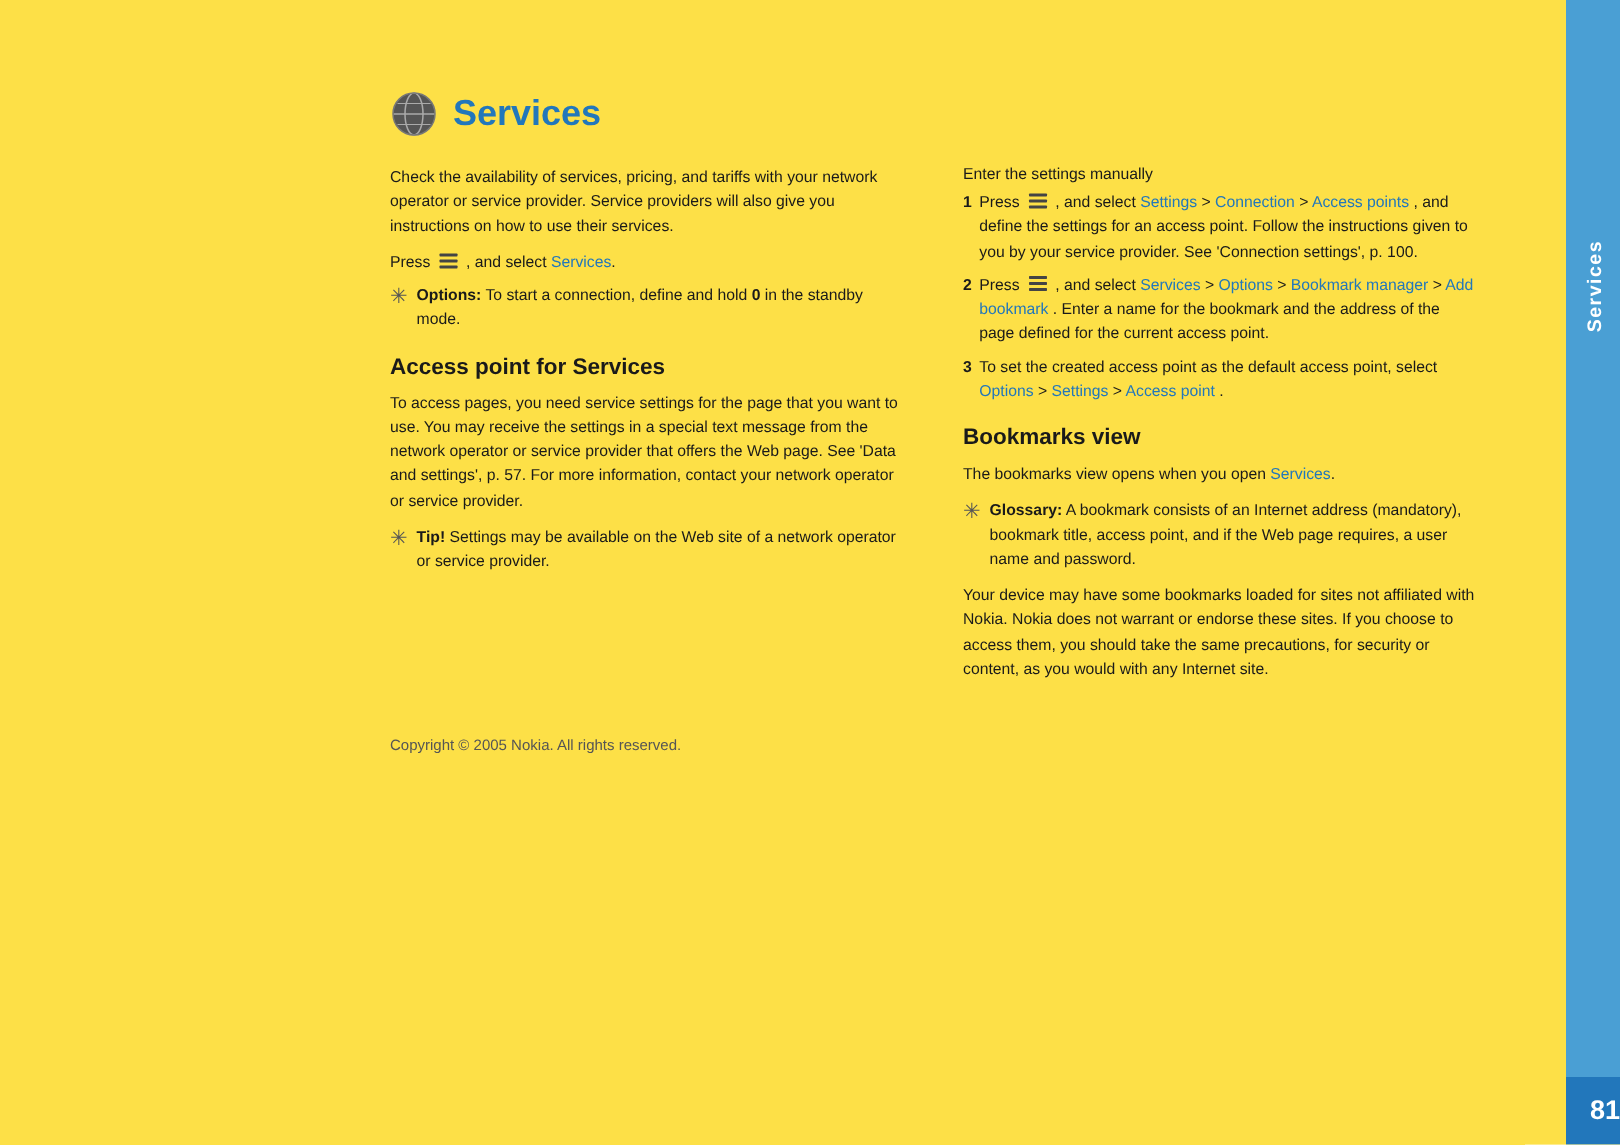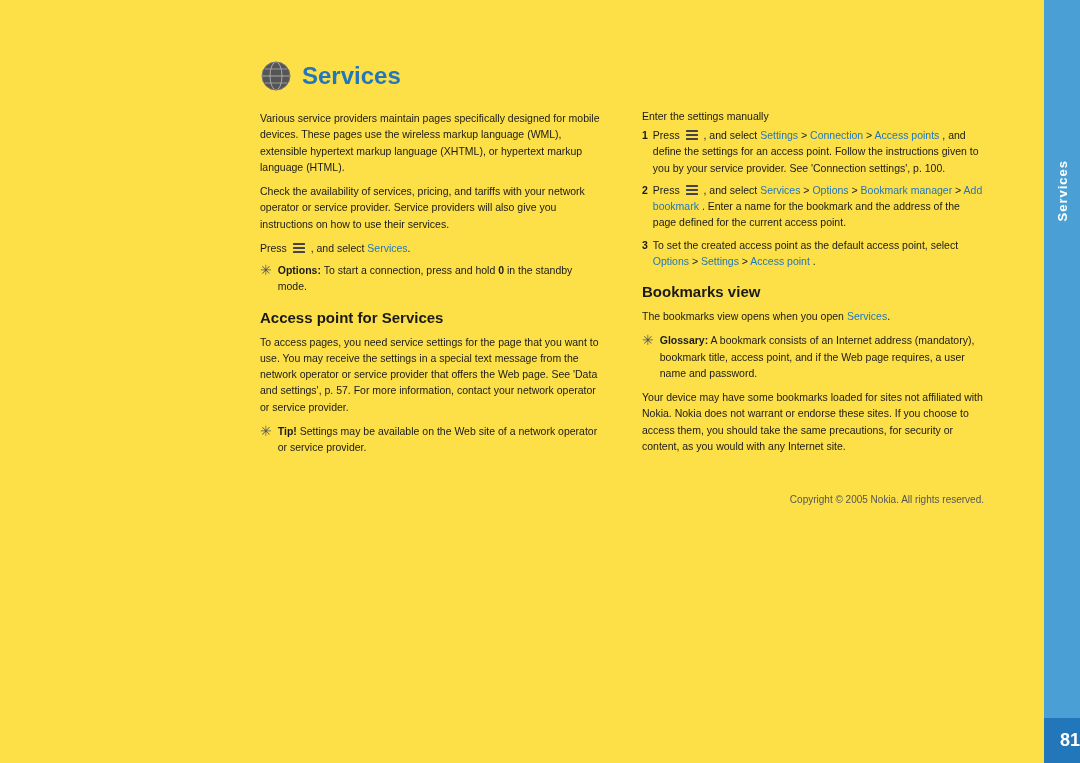--- a/index.html
+++ b/index.html
@@ -174,21 +174,20 @@
       margin-bottom: 6px;
     }
 
     .num {
       font-weight: bold;
       margin-right: 5px;
       flex-shrink: 0;
     }
 
     .copyright-line {
-      text-align: right;
       font-size: 10px;
       color: #555;
       margin-top: 30px;
       padding-right: 0px;
     }
 
     
     .starburst {
       display: inline-block;
       font-size: 14px;
@@ -228,42 +227,41 @@
           <line x1="5" y1="23" x2="27" y2="23" stroke="#aaa" stroke-width="0.8"></line>
           <circle cx="16" cy="16" r="14" fill="none" stroke="#777" stroke-width="1"></circle>
         </svg>
       </div>
       <span class="page-title">Services</span>
     </div>
 
     <div class="two-col">
 
       <div class="col-left">
-        <p>Various service providers maintain pages specifically designed for mobile devices. These pages use the wireless markup language (WML), extensible hypertext markup language (XHTML), or hypertext markup language (HTML).</p>
         <p>Check the availability of services, pricing, and tariffs with your network operator or service provider. Service providers will also give you instructions on how to use their services.</p>
 
         <div class="press-line">
           <span>Press</span>
           
           <span class="menu-icon-inline">
             <svg viewBox="0 0 14 14" width="14" height="14">
               <rect x="1" y="2" width="12" height="2" rx="0.5" fill="#444"></rect>
               <rect x="1" y="6" width="12" height="2" rx="0.5" fill="#444"></rect>
               <rect x="1" y="10" width="12" height="2" rx="0.5" fill="#444"></rect>
             </svg>
           </span>
           <span>, and select</span>
           <a class="link">Services</a>.
         </div>
 
         <div class="note-box">
           <span class="starburst note-icon">✳</span>
           <span class="note-text">
             <span class="note-label">Options:</span>
-            <span>To start a connection, press and hold</span>
+            <span>To start a connection, define and hold</span>
             <strong>0</strong>
             <span>in the standby mode.</span>
           </span>
         </div>
 
         <div class="section-heading">Access point for Services</div>
 
         <p>To access pages, you need service settings for the page that you want to use. You may receive the settings in a special text message from the network operator or service provider that offers the Web page. See 'Data and settings', p. 57. For more information, contact your network operator or service provider.</p>
 
         <div class="note-box">

